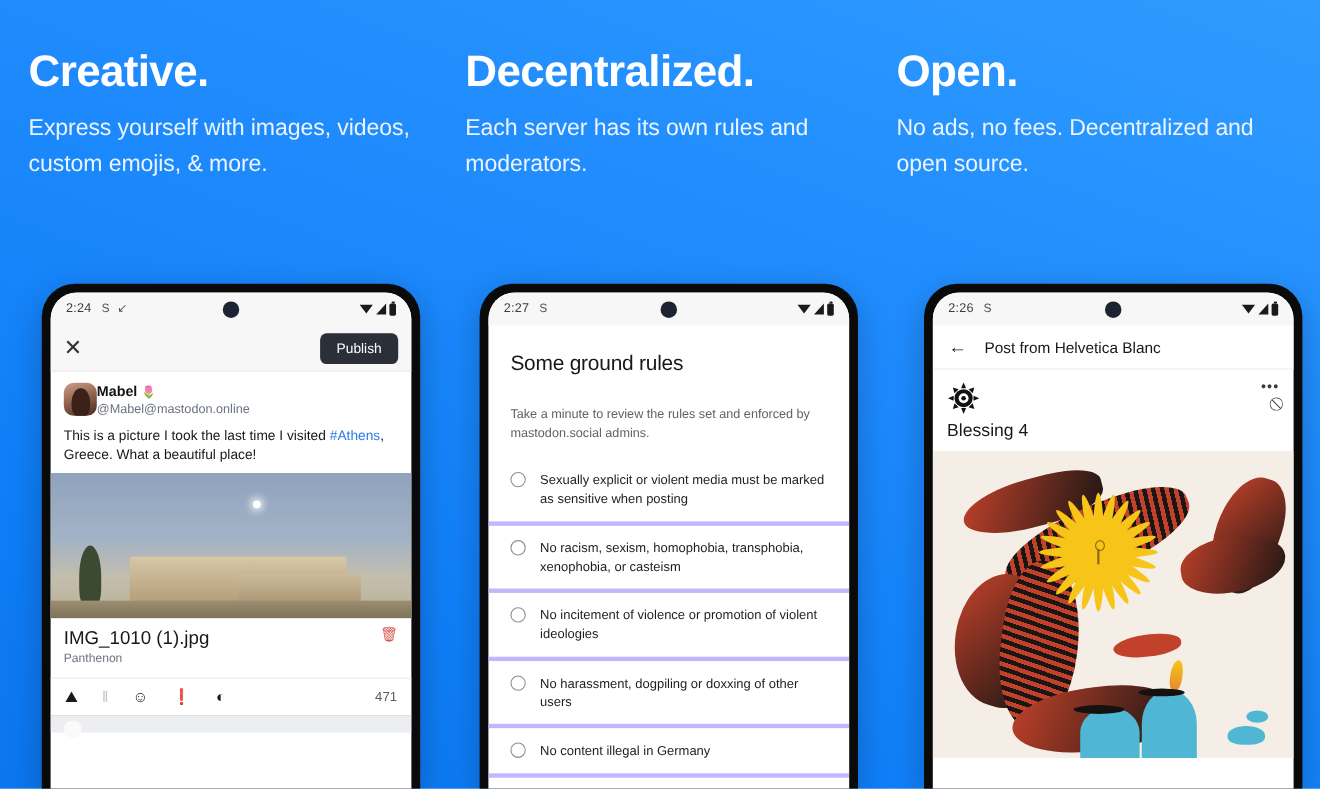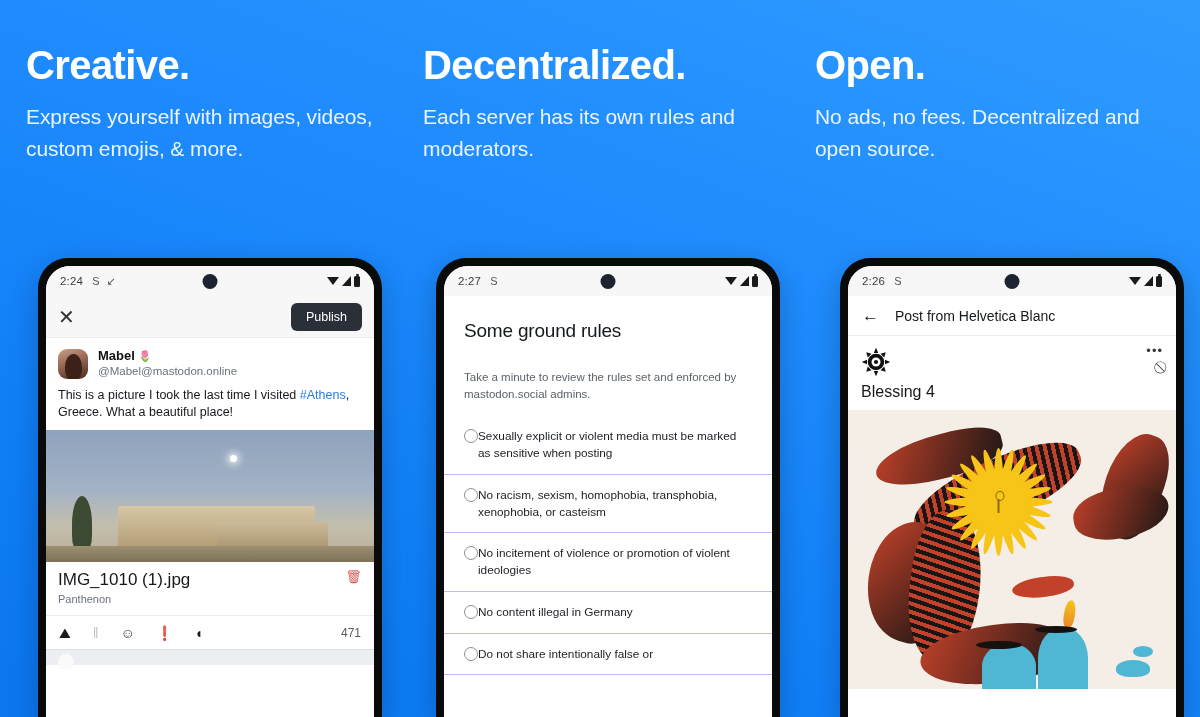--- a/index.html
+++ b/index.html
@@ -61,21 +61,21 @@
   
   .compose-top {
     height:42px; background:#f7f7f7; display:flex; align-items:center;
     padding:0 12px; border-bottom:1px solid #eaeaea;
   }
   .close-x { font-size:20px; color:#303030; font-weight:300; line-height:1; cursor:pointer; }
   .publish {
     margin-left:auto; background:#2b3038; color:#fff; font-size:12.5px;
     font-weight:500; padding:7px 15px; border-radius:6px; border:none;
   }
-  .acct { display:flex; align-items:flex-end; padding:10px 12px 6px 12px; gap:10px; }
+  .acct { display:flex; align-items:flex-start; padding:10px 12px 6px 12px; }
   .avatar1 {
     width:30px;height:30px;border-radius:9px;flex:none;overflow:hidden;
     background:linear-gradient(160deg,#c8a089 0%,#9e6d58 40%,#6b4435 75%,#4a2f25 100%);
     position:relative;
   }
   .avatar1:after{
     content:"";position:absolute;left:7px;top:5px;width:17px;height:26px;
     border-radius:50% 50% 40% 40%;background:#3b2118;
   }
   .acct-name { font-size:13px; font-weight:700; color:#111; line-height:1.25; }
@@ -109,22 +109,22 @@
   .tool.dim { color:#c4c4c4; }
   .charcount { margin-left:auto; font-size:12px; color:#5c5c5c; }
   .kbd-bar { height:16px; background:#eceef1; border-top:1px solid #dcdfe3; position:relative; }
   .kbd-bar:before{content:"";position:absolute;left:12px;top:4px;width:16px;height:16px;border-radius:50%;background:#fafafa;}
 
   
   .rules-head { padding:24px 20px 0 20px; }
   .rules-title { font-size:19px; color:#15181c; font-weight:400; letter-spacing:-0.2px; }
   .rules-sub { font-size:11.5px; color:#5d636b; line-height:1.45; margin-top:27px; }
   .rule {
-    display:flex; align-items:flex-start; padding:12px 20px;
-    border-bottom:1px solid #c4b5fd;
+    display:flex; align-items:flex-start; gap:13px; padding:12px 20px;
+    border-bottom:4px solid #c4b5fd;
   }
   .rules-list { margin-top:14px; }
   .radio {
     width:14px;height:14px;border-radius:50%;border:1.4px solid #8b9096;flex:none;margin-top:1px;
   }
   .rule-text { font-size:11.8px; color:#1b1e22; line-height:1.42; font-weight:500; }
 
   
   .detail-top {
     height:40px; display:flex; align-items:center; gap:16px; padding:0 14px;
@@ -297,20 +297,24 @@
         <div class="rule">
           <span class="radio"></span>
           <span class="rule-text">No racism, sexism, homophobia, transphobia, xenophobia, or casteism</span>
         </div>
         <div class="rule">
           <span class="radio"></span>
           <span class="rule-text">No incitement of violence or promotion of violent ideologies</span>
         </div>
         <div class="rule">
           <span class="radio"></span>
+          <span class="rule-text">No harassment, dogpiling or doxxing of other users</span>
+        </div>
+        <div class="rule">
+          <span class="radio"></span>
           <span class="rule-text">No content illegal in Germany</span>
         </div>
         <div class="rule">
           <span class="radio"></span>
           <span class="rule-text">Do not share intentionally false or</span>
         </div>
       </div>
     </div>
   </div>
 

